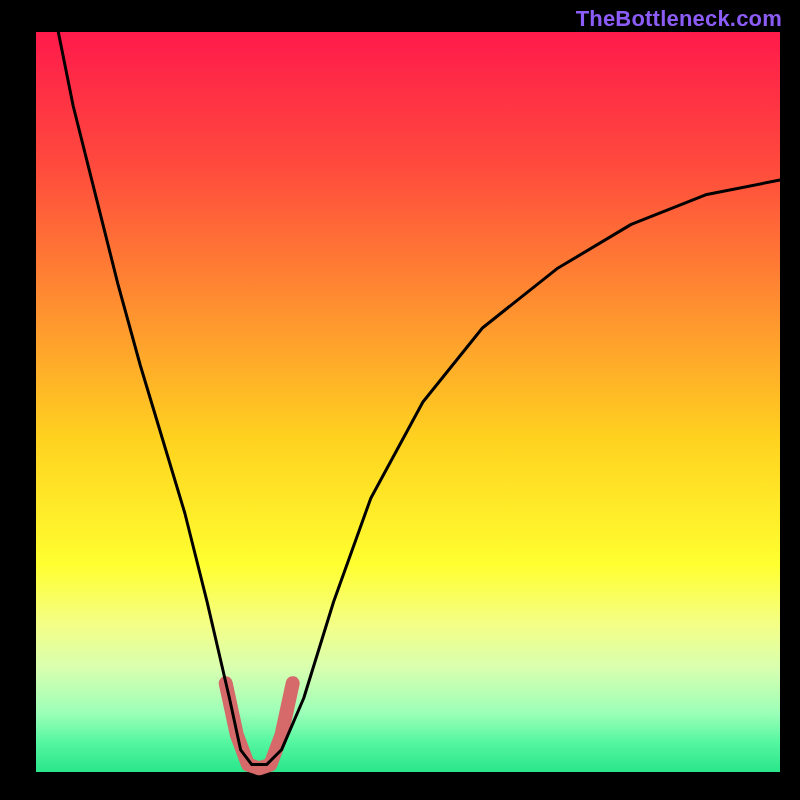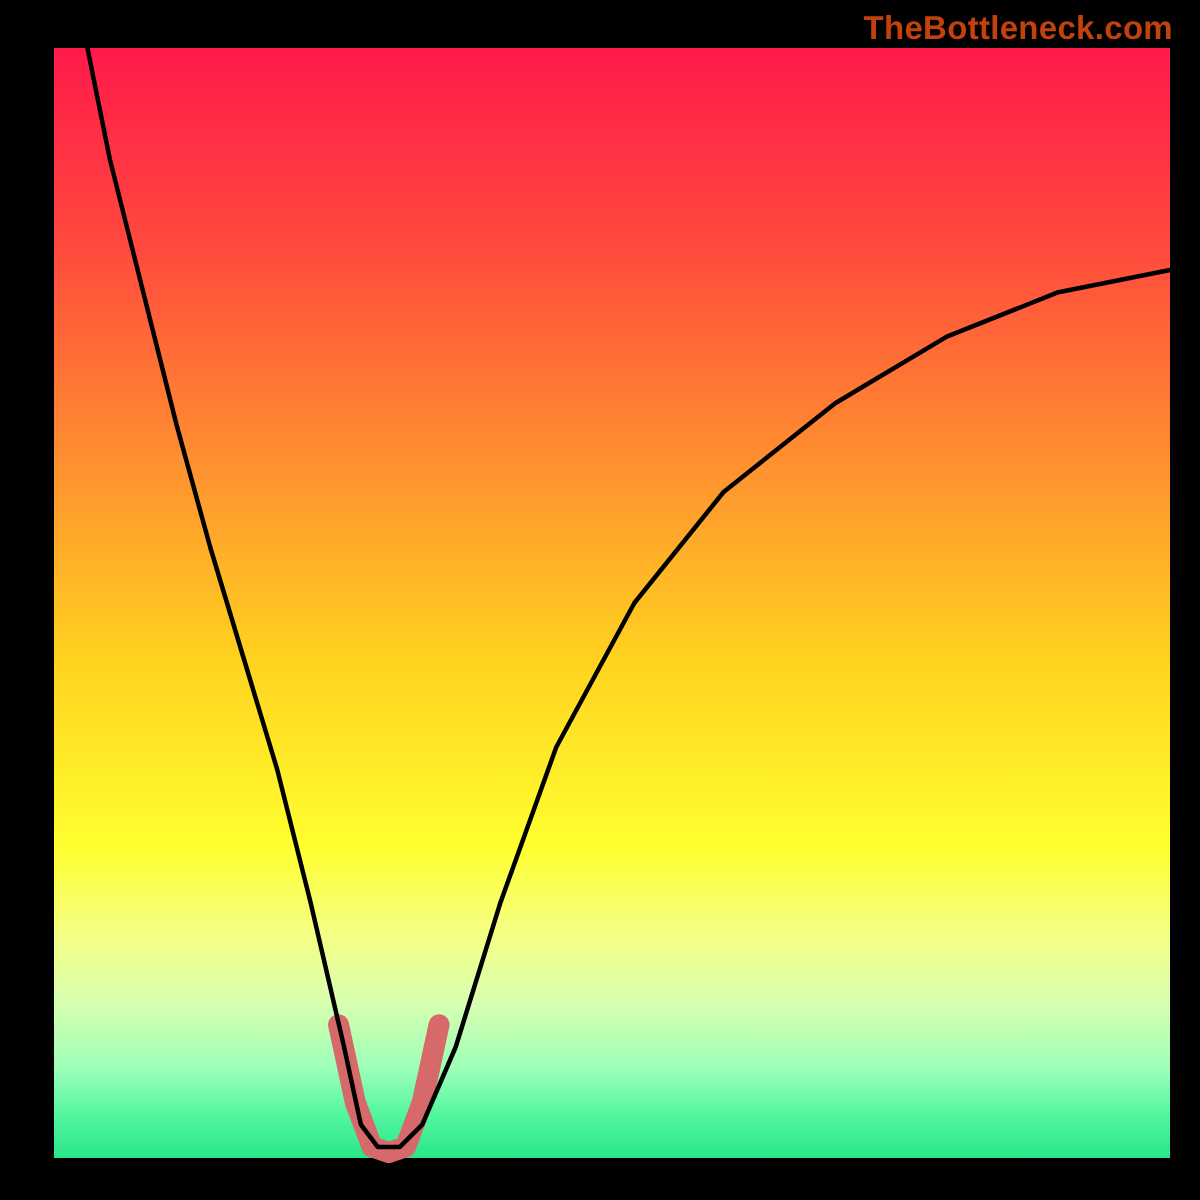--- a/index.html
+++ b/index.html
@@ -16,21 +16,21 @@
     height: 800px;
     background: #000;
   }
   .watermark {
     position: absolute;
     top: 6px;
     right: 18px;
     font-family: Arial, Helvetica, sans-serif;
     font-size: 22px;
     font-weight: 600;
-    color: #c2410c;
+    color: #8b5cf6;
     letter-spacing: 0.2px;
     z-index: 4;
   }
   svg {
     position: absolute;
     top: 0;
     left: 0;
   }
 </style>
 </head>

